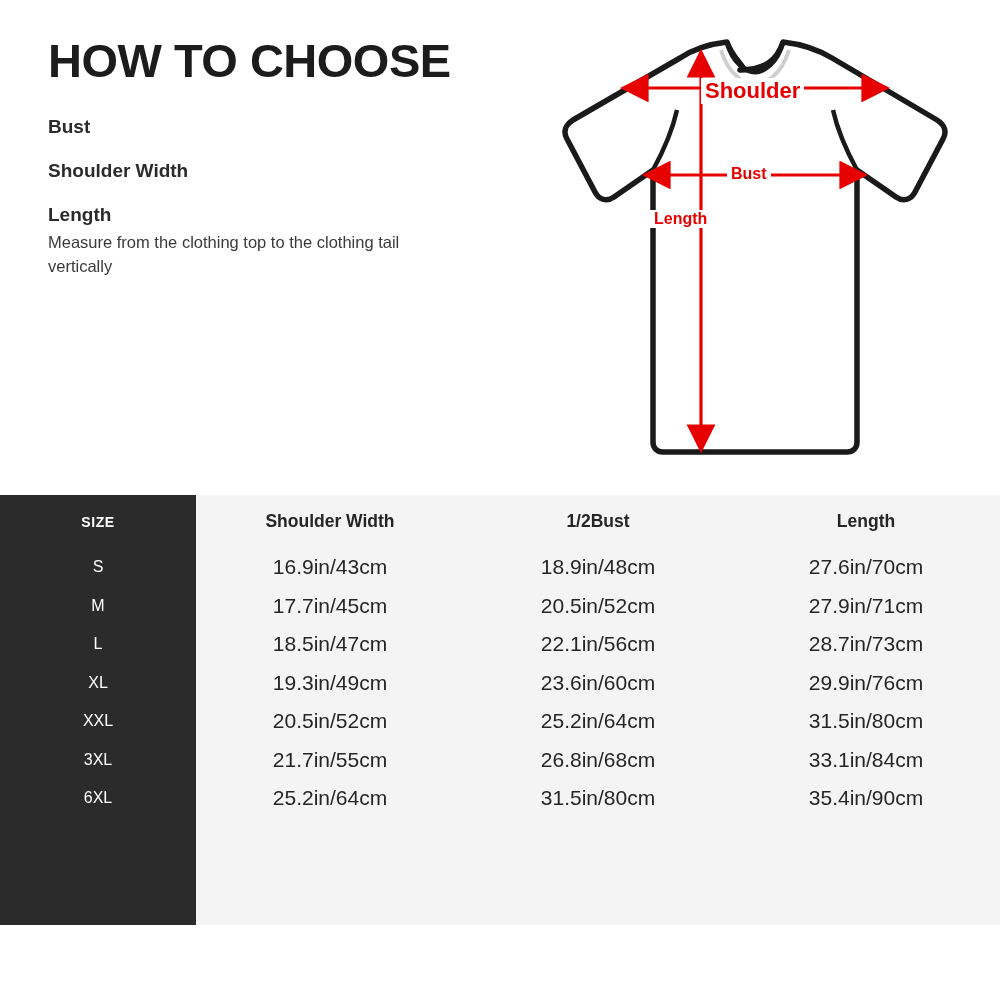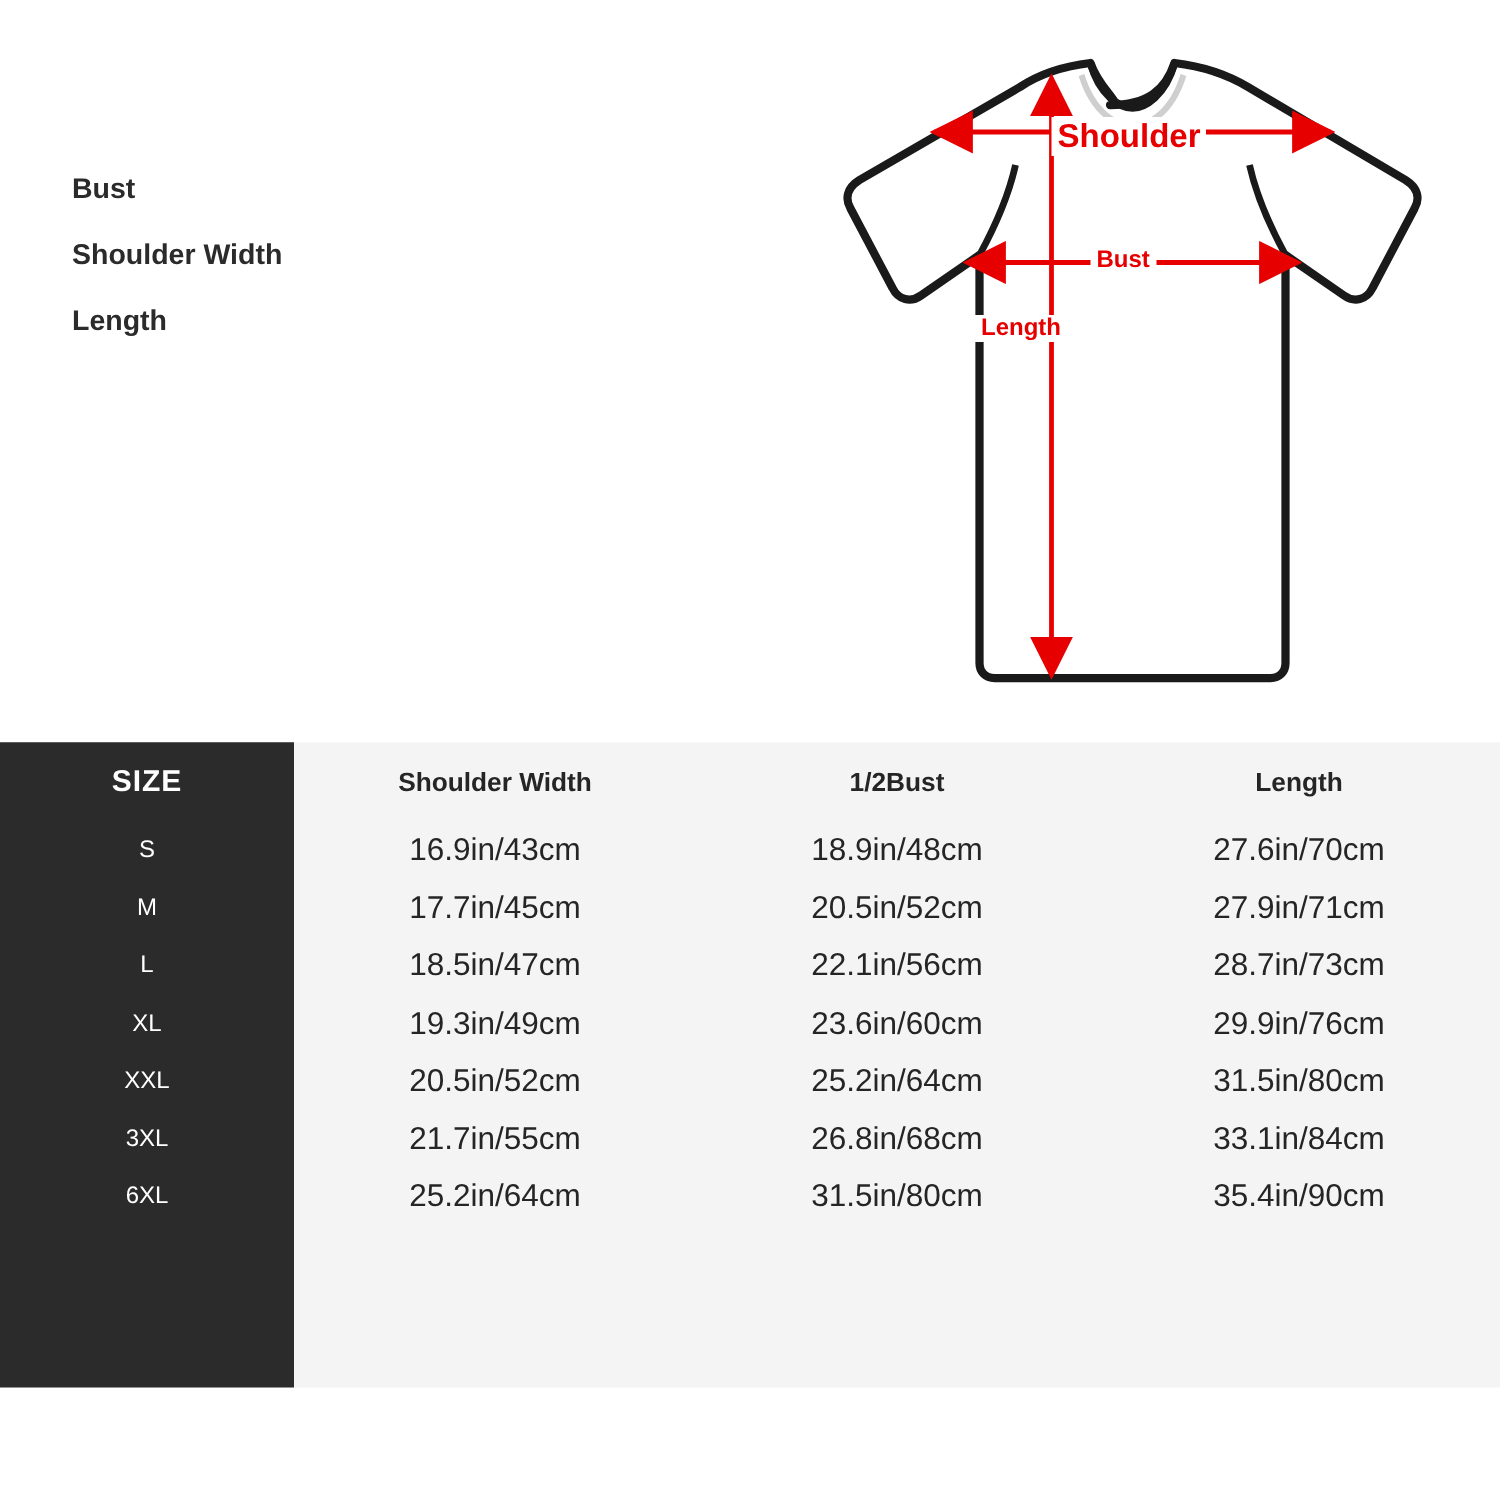--- a/index.html
+++ b/index.html
@@ -72,50 +72,51 @@
   }
   table.sizes thead th { height: 53px; font-weight: bold; font-size: 17.5px; }
   table.sizes col.c0 { width: 196px; }
   table.sizes col.c1 { width: 268px; }
   table.sizes col.c2 { width: 268px; }
   table.sizes col.c3 { width: 268px; }
   table.sizes th.sz, table.sizes td.sz {
     color: #ffffff;
     background: #2b2b2b;
   }
-  table.sizes th.sz { font-weight: bold; letter-spacing: 0.6px; font-size: 20px; }
+  table.sizes th.sz { font-weight: bold; letter-spacing: 0.6px; font-size: 14px; }
   table.sizes td.sz { font-size: 16px; }
 
   .footnote {
     position: absolute;
     left: 46px; top: 945px;
     font-size: 16.5px;
     color: #2a2a2a;
   }
 </style>
 </head>
 <body>
 
 <div id="page">
 
   <div class="top">
 
     <div class="guide">
-      <h1><br></h1>
+      <h1><span>HOW TO CHOOSE</span><br></h1>
 
       <div class="block">
         <div class="term">Bust</div>
       </div>
 
       <div class="block">
         <div class="term">Shoulder Width</div>
       </div>
 
       <div class="block">
         <div class="term">Length</div>
+        <div class="desc">Measure from the clothing top to the clothing tail vertically</div>
       </div>
     </div>
 
     <div class="shirt-wrap">
       <svg width="470" height="460" viewBox="0 0 470 460" xmlns="http://www.w3.org/2000/svg">
         <defs>
           <marker id="arrR" markerWidth="9" markerHeight="9" refX="8" refY="4.5" orient="auto">
             <path d="M0,0 L9,4.5 L0,9 z" fill="#e60000"></path>
           </marker>
           <marker id="arrL" markerWidth="9" markerHeight="9" refX="1" refY="4.5" orient="auto">

